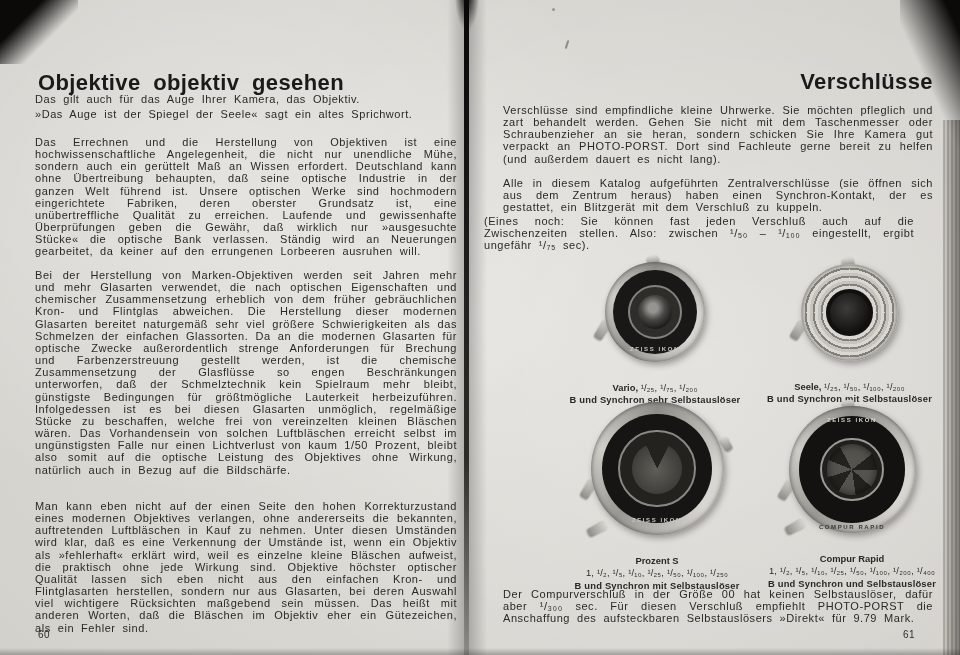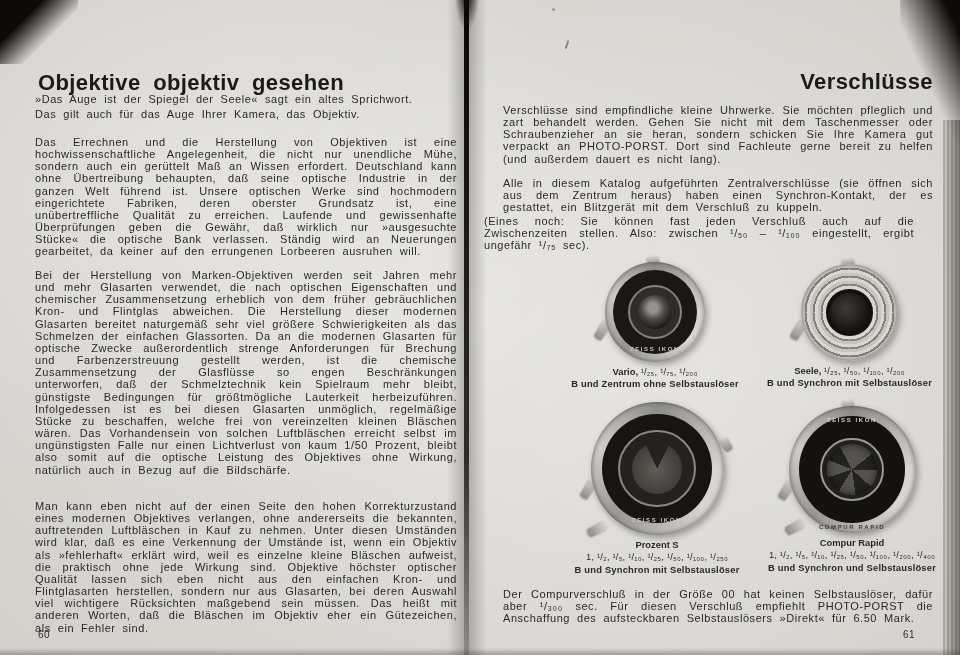--- a/index.html
+++ b/index.html
@@ -59,21 +59,21 @@
 
   
   .rp-title{left:503px;top:54px;width:430px;text-align:right;}
   .rp-p0{left:503px;top:93px;width:430px;}
   .rp-p1{left:503px;top:166px;width:430px;}
   .rp-p2{left:484px;top:204px;width:430px;}
   .rp-closing{left:503px;top:577px;width:430px;}
   .rp-num{left:903px;top:629px;}
 
   
-  .fig{position:absolute;display:flex;flex-direction:column;align-items:center;}
+  .fig{position:absolute;display:flex;flex-direction:column;align-items:center;gap:16px;}
   .fig-vario  {left:505px;top:246px;width:220px;}
   .fig-pronto {left:697px;top:248px;width:225px;}
   .fig-prontor{left:503px;top:386px;width:228px;}
   .fig-compur {left:693px;top:390px;width:238px;}
 
   .shutter-img{position:relative;border-radius:50%;flex:0 0 auto;}
   .fig-vario   .shutter-img{width:100px;height:100px;}
   .fig-pronto  .shutter-img{width:97px;height:97px;}
   .fig-prontor .shutter-img{width:133px;height:133px;}
   .fig-compur  .shutter-img{width:127px;height:127px;}
@@ -131,22 +131,22 @@
 </style>
 </head>
 <body>
 
 <div class="scan">
 
   <div>
     <h1 class="page-title lp-title">Objektive objektiv gesehen</h1>
 
     <div class="body-text lp-intro">
+      <span class="intro-line">Das gilt auch für das Auge Ihrer Kamera, das Objektiv.</span>
       <span class="intro-line">»Das Auge ist der Spiegel der Seele« sagt ein altes Sprichwort.</span>
-      <span class="intro-line">Das gilt auch für das Auge Ihrer Kamera, das Objektiv.</span>
     </div>
 
     <p class="body-text lp-p0">Das Errechnen und die Herstellung von Objektiven ist eine hochwissenschaftliche Angelegenheit, die nicht nur unendliche Mühe, sondern auch ein gerüttelt Maß an Wissen erfordert. Deutschland kann ohne Übertreibung behaupten, daß seine optische Industrie in der ganzen Welt führend ist. Unsere optischen Werke sind hochmodern eingerichtete Fabriken, deren oberster Grundsatz ist, eine unübertreffliche Qualität zu erreichen. Laufende und gewissenhafte Überprüfungen geben die Gewähr, daß wirklich nur »ausgesuchte Stücke« die optische Bank verlassen. Ständig wird an Neuerungen gearbeitet, da keiner auf den errungenen Lorbeeren ausruhen will.</p>
     <p class="body-text lp-p1">Bei der Herstellung von Marken-Objektiven werden seit Jahren mehr und mehr Glasarten verwendet, die nach optischen Eigenschaften und chemischer Zusammensetzung erheblich von dem früher gebräuchlichen Kron- und Flintglas abweichen. Die Herstellung dieser modernen Glasarten bereitet naturgemäß sehr viel größere Schwierigkeiten als das Schmelzen der einfachen Glassorten. Da an die modernen Glasarten für optische Zwecke außerordentlich strenge Anforderungen für Brechung und Farbenzerstreuung gestellt werden, ist die chemische Zusammensetzung der Glasflüsse so engen Beschränkungen unterworfen, daß der Schmelztechnik kein Spielraum mehr bleibt, günstigste Bedingungen für größtmögliche Lauterkeit herbeizuführen. Infolgedessen ist es bei diesen Glasarten unmöglich, regelmäßige Stücke zu beschaffen, welche frei von vereinzelten kleinen Bläschen wären. Das Vorhandensein von solchen Luftbläschen erreicht selbst im ungünstigsten Falle nur einen Lichtverlust von kaum 1/50 Prozent, bleibt also somit auf die optische Leistung des Objektives ohne Wirkung, natürlich auch in Bezug auf die Bildschärfe.</p>
     <p class="body-text lp-p2">Man kann eben nicht auf der einen Seite den hohen Korrekturzustand eines modernen Objektives verlangen, ohne andererseits die bekannten, auftretenden Luftbläschen in Kauf zu nehmen. Unter diesen Umständen wird klar, daß es eine Verkennung der Umstände ist, wenn ein Objektiv als »fehlerhaft« erklärt wird, weil es einzelne kleine Bläschen aufweist, die praktisch ohne jede Wirkung sind. Objektive höchster optischer Qualität lassen sich eben nicht aus den einfachen Kron- und Flintglasarten herstellen, sondern nur aus Glasarten, bei deren Auswahl viel wichtigere Rücksichten maßgebend sein müssen. Das heißt mit anderen Worten, daß die Bläschen im Objektiv eher ein Gütezeichen, als ein Fehler sind.</p>
 
     <div class="page-num lp-num">60</div>
   </div>
 
   <div>
@@ -161,21 +161,21 @@
         <div class="lever lever-left"></div>
         <div class="lever lever-top"></div>
         <div class="s-layer s-outer"></div>
         <div class="s-layer s-ring2"></div>
         <div class="s-layer s-ring3"></div>
         <div class="s-layer s-center"></div>
         <span class="s-mark mark-bottom">ZEISS IKON</span>
       </div>
       <figcaption class="fig-caption">
         <div><b class="nm">Vario,</b> <span class="speeds">¹/₂₅, ¹/₇₅, ¹/₂₀₀</span></div>
-        <div class="sync">B und Zentrum ohne Selbstauslöser</div>
+        <div class="sync">B und Synchron sehr Selbstauslöser</div>
       </figcaption>
     </figure>
 
     <figure class="fig fig-pronto">
       <div class="shutter-img">
         <div class="lever lever-left"></div>
         <div class="lever lever-top"></div>
         <div class="s-layer s-outer"></div>
         <div class="s-layer s-ring2"></div>
 
@@ -217,21 +217,21 @@
         <span class="s-mark mark-top">ZEISS IKON</span>
         <span class="s-mark mark-bottom">COMPUR RAPID</span>
       </div>
       <figcaption class="fig-caption">
         <div class="nm">Compur Rapid</div>
         <div class="speeds">1, ¹/₂, ¹/₅, ¹/₁₀, ¹/₂₅, ¹/₅₀, ¹/₁₀₀, ¹/₂₀₀, ¹/₄₀₀</div>
         <div class="sync">B und Synchron und Selbstauslöser</div>
       </figcaption>
     </figure>
 
-    <p class="body-text rp-closing">Der Compurverschluß in der Größe 00 hat keinen Selbstauslöser, dafür aber ¹/₃₀₀ sec. Für diesen Verschluß empfiehlt PHOTO-PORST die Anschaffung des aufsteckbaren Selbstauslösers »Direkt« für 6.50 Mark.</p>
+    <p class="body-text rp-closing">Der Compurverschluß in der Größe 00 hat keinen Selbstauslöser, dafür aber ¹/₃₀₀ sec. Für diesen Verschluß empfiehlt PHOTO-PORST die Anschaffung des aufsteckbaren Selbstauslösers »Direkt« für 9.79 Mark.</p>
 
     <div class="page-num rp-num">61</div>
   </div>
 
   <div class="gutter-soft"></div>
   <div class="gutter-core"></div>
   <div class="gutter-top"></div>
   <div class="corner-tl"></div>
   <div class="corner-tr"></div>
   <div class="edge-right"></div>

